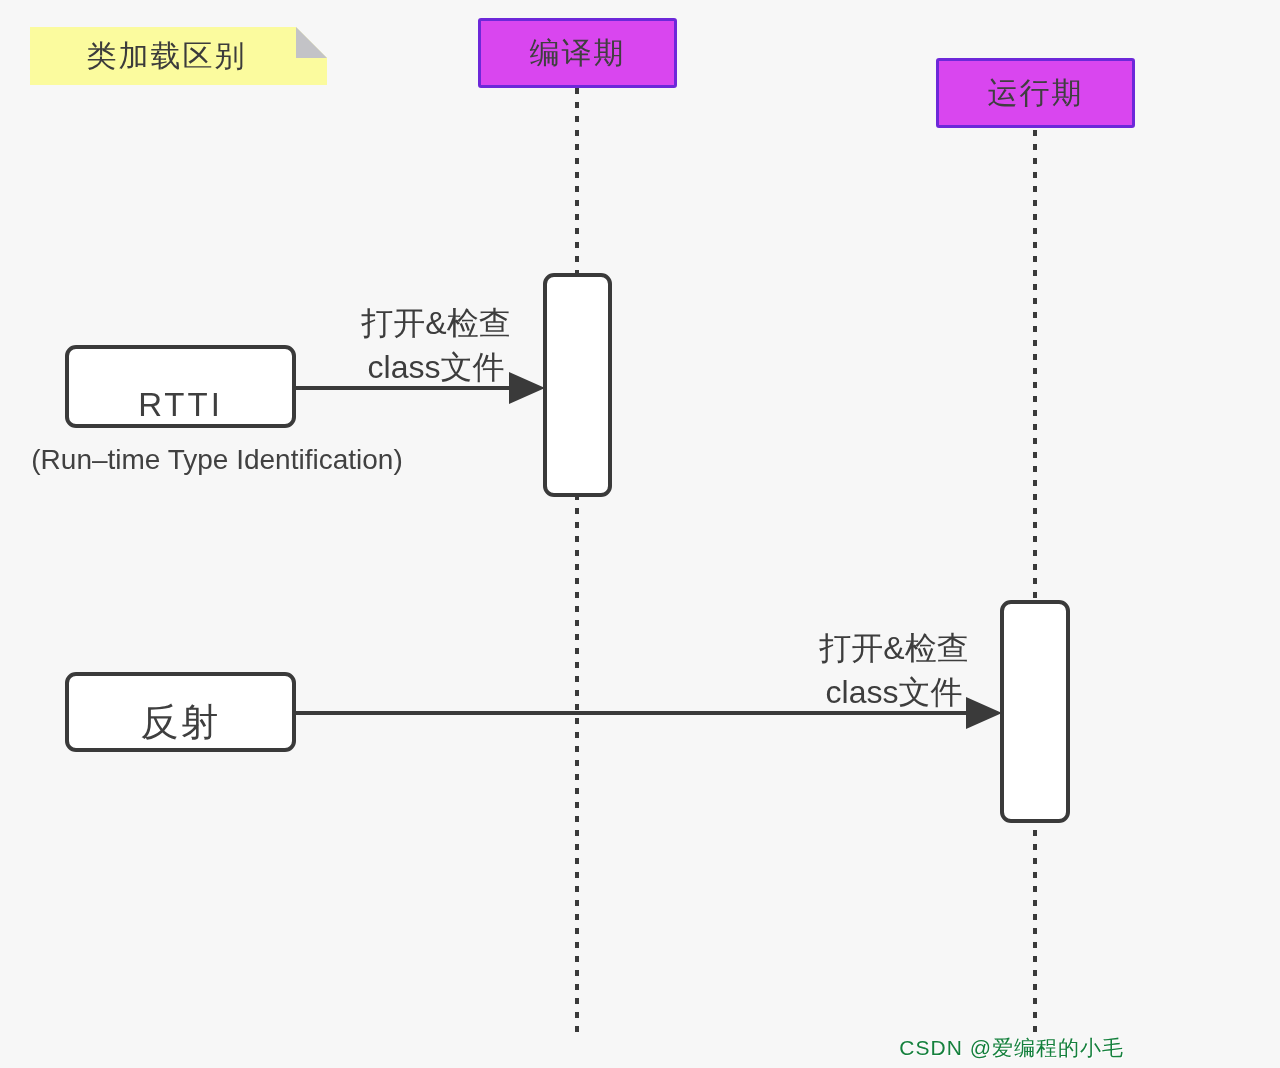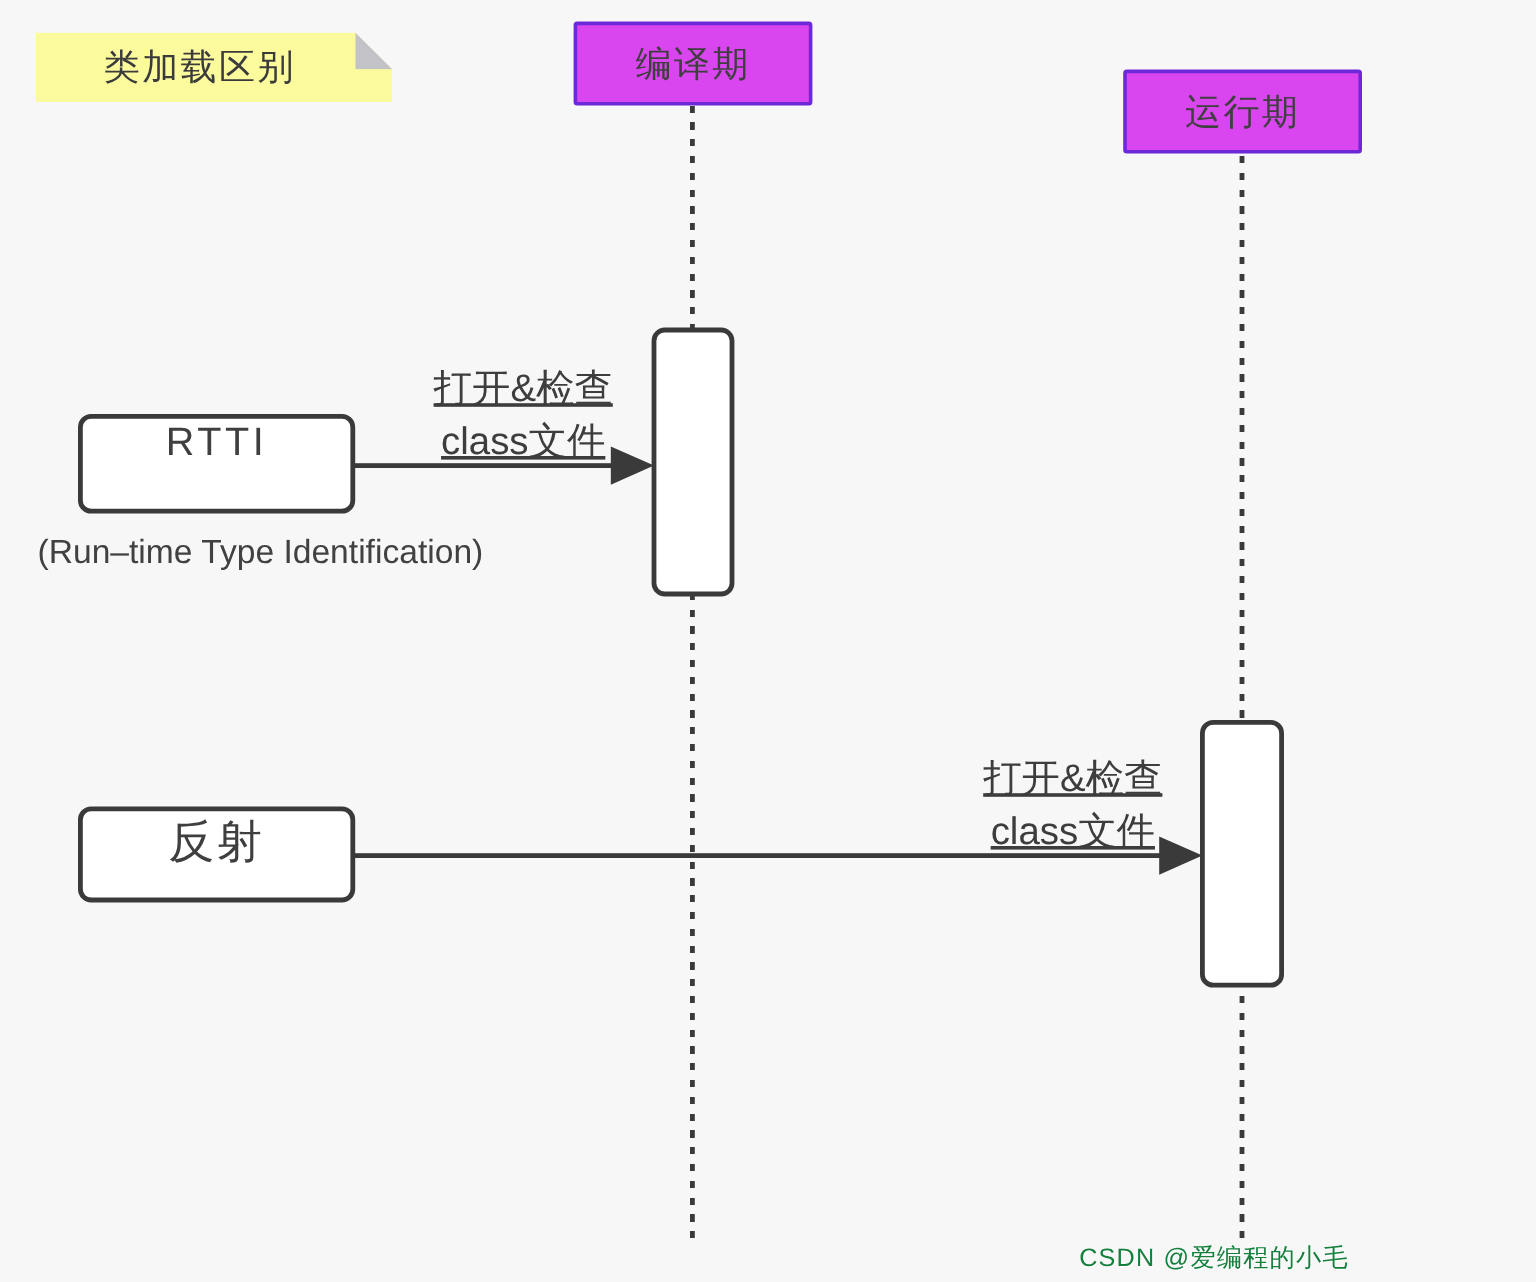--- a/index.html
+++ b/index.html
@@ -68,21 +68,21 @@
   }
   .lifeline-compile { left: 575px; }
   .lifeline-runtime { left: 1033px; }
 
   
   .actor-box {
     position: absolute;
     background: #ffffff;
     border: 4px solid #3a3a3a;
     border-radius: 11px;
-    display: flex; align-items: flex-start; justify-content: center;
+    display: flex; align-items: flex-end; justify-content: center;
     color: #3f3f3f;
     z-index: 3;
   }
   .actor-rtti { left: 65px; top: 345px; width: 231px; height: 83px; font-size: 33px; letter-spacing: 3px; }
   .actor-reflect { left: 65px; top: 672px; width: 231px; height: 80px; font-size: 38px; letter-spacing: 2px; }
 
   .actor-caption {
     position: absolute;
     left: 6px; top: 444px;
     width: 422px;
@@ -124,21 +124,20 @@
   .msg2-head { left: 966px; top: 697px; }
 
   .msg-label {
     position: absolute;
     width: 216px;
     text-align: center;
     font-size: 32px;
     line-height: 44px;
     color: #3d3d3d;
     z-index: 2;
-    text-decoration: underline;
   }
   .msg1-label { left: 328px; top: 301px; }
   .msg2-label { left: 786px; top: 626px; }
   .msg-label span { display: block; }
 
   
   .watermark {
     position: absolute;
     right: 16px; bottom: 6px;
     font-size: 21px;

